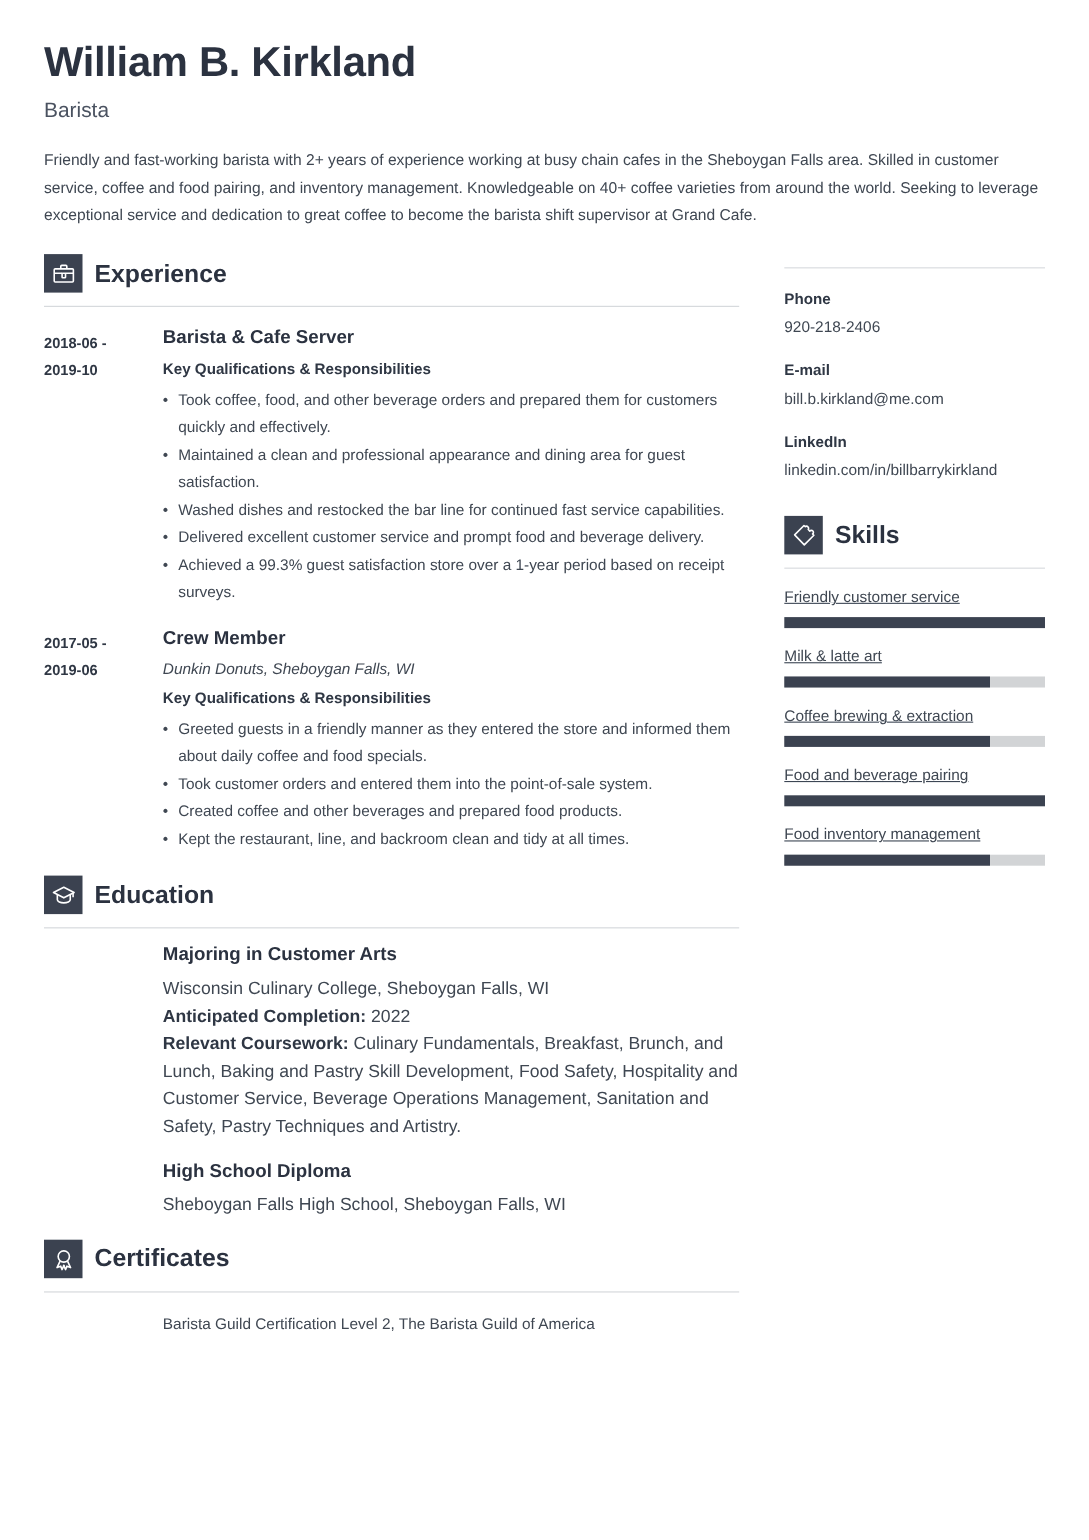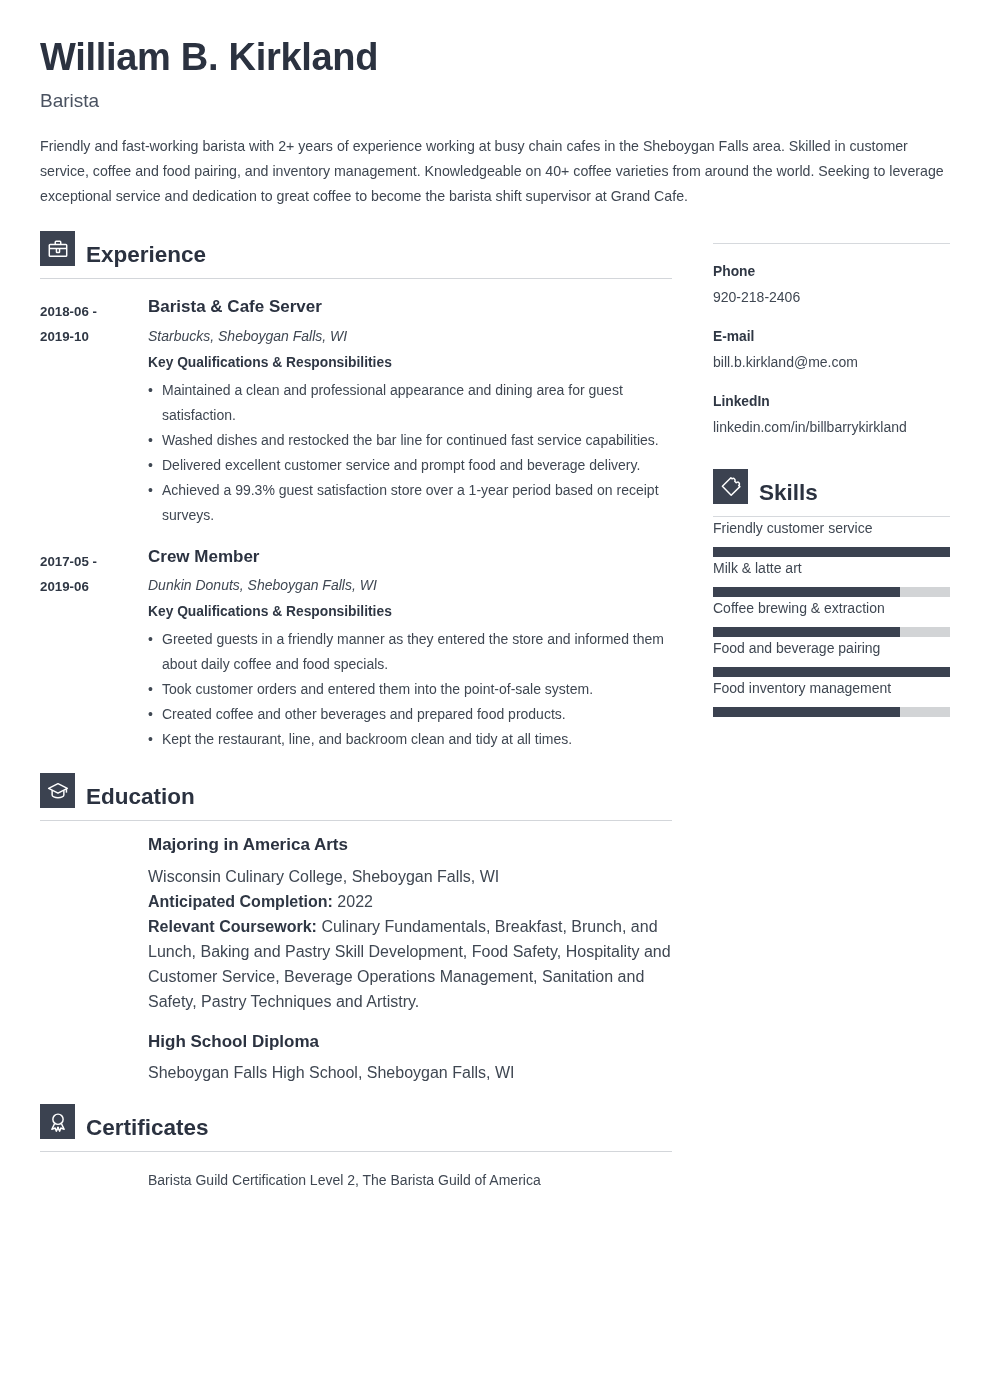--- a/index.html
+++ b/index.html
@@ -67,21 +67,21 @@
     flex: 0 0 41px;
   }
   .col-right {
     width: 237px;
     flex: 0 0 237px;
   }
 
   
   .section-head {
     display: flex;
-    align-items: flex-end;
+    align-items: center;
     gap: 11px;
   }
   .sec-icon {
     width: 35px;
     height: 35px;
     background: #3b4250;
     flex: 0 0 35px;
     display: flex;
     align-items: center;
     justify-content: center;
@@ -207,20 +207,22 @@
   }
   .info-value {
     font-size: 14px;
     color: #3f4752;
     line-height: 24px;
     margin: 2px 0 0 0;
     word-break: break-word;
   }
   .skills-head { margin-top: 30px; }
   .skill {
+    margin-top: 14px;
+    text-decoration: underline;
   }
   .skill:first-of-type { margin-top: 16px; }
   .skill-name {
     font-size: 14px;
     color: #3f4752;
     line-height: 22px;
     margin: 0 0 8px 0;
   }
   .skill-track {
     height: 10px;
@@ -261,23 +263,23 @@
         </div>
         <div class="sec-rule"></div>
 
         <div class="entry">
           <div class="entry-dates">
             <div>2018-06 -</div>
             <div>2019-10</div>
           </div>
           <div class="entry-body">
             <div class="entry-role">Barista &amp; Cafe Server</div>
-            <div class="entry-company">Starbucks, Sheboygan Falls, WI</div>
             <div class="sub-head">Key Qualifications &amp; Responsibilities</div>
             <ul class="bullets">
+              <li>Took coffee, food, and other beverage orders and prepared them for customers quickly and effectively.</li>
               <li>Maintained a clean and professional appearance and dining area for guest satisfaction.</li>
               <li>Washed dishes and restocked the bar line for continued fast service capabilities.</li>
               <li>Delivered excellent customer service and prompt food and beverage delivery.</li>
             </ul>
             <ul class="bullets">
               <li>Achieved a 99.3% guest satisfaction store over a 1-year period based on receipt surveys.</li>
             </ul>
           </div>
         </div>
 
@@ -307,21 +309,21 @@
               <path d="M12 4 1.8 9.2 12 14.4l10.2-5.2L12 4z"></path>
               <path d="M5.6 11.3v5.1c0 1.6 2.9 3 6.4 3s6.4-1.4 6.4-3v-5.1"></path>
               <path d="M21.2 9.6v4.2"></path>
             </svg>
           </span>
           <span class="sec-title">Education</span>
         </div>
         <div class="sec-rule"></div>
 
         <div class="edu-block">
-          <div class="edu-degree">Majoring in America Arts</div>
+          <div class="edu-degree">Majoring in Customer Arts</div>
           <p class="edu-line">Wisconsin Culinary College, Sheboygan Falls, WI</p>
           <p class="edu-line"><b>Anticipated Completion:</b> <span>2022</span></p>
           <p class="edu-line"><b>Relevant Coursework:</b> <span>Culinary Fundamentals, Breakfast, Brunch, and Lunch, Baking and Pastry Skill Development, Food Safety, Hospitality and Customer Service, Beverage Operations Management, Sanitation and Safety, Pastry Techniques and Artistry.</span></p>
         </div>
 
         <div class="edu-block next">
           <div class="edu-degree">High School Diploma</div>
           <p class="edu-line">Sheboygan Falls High School, Sheboygan Falls, WI</p>
         </div>
       </div>

